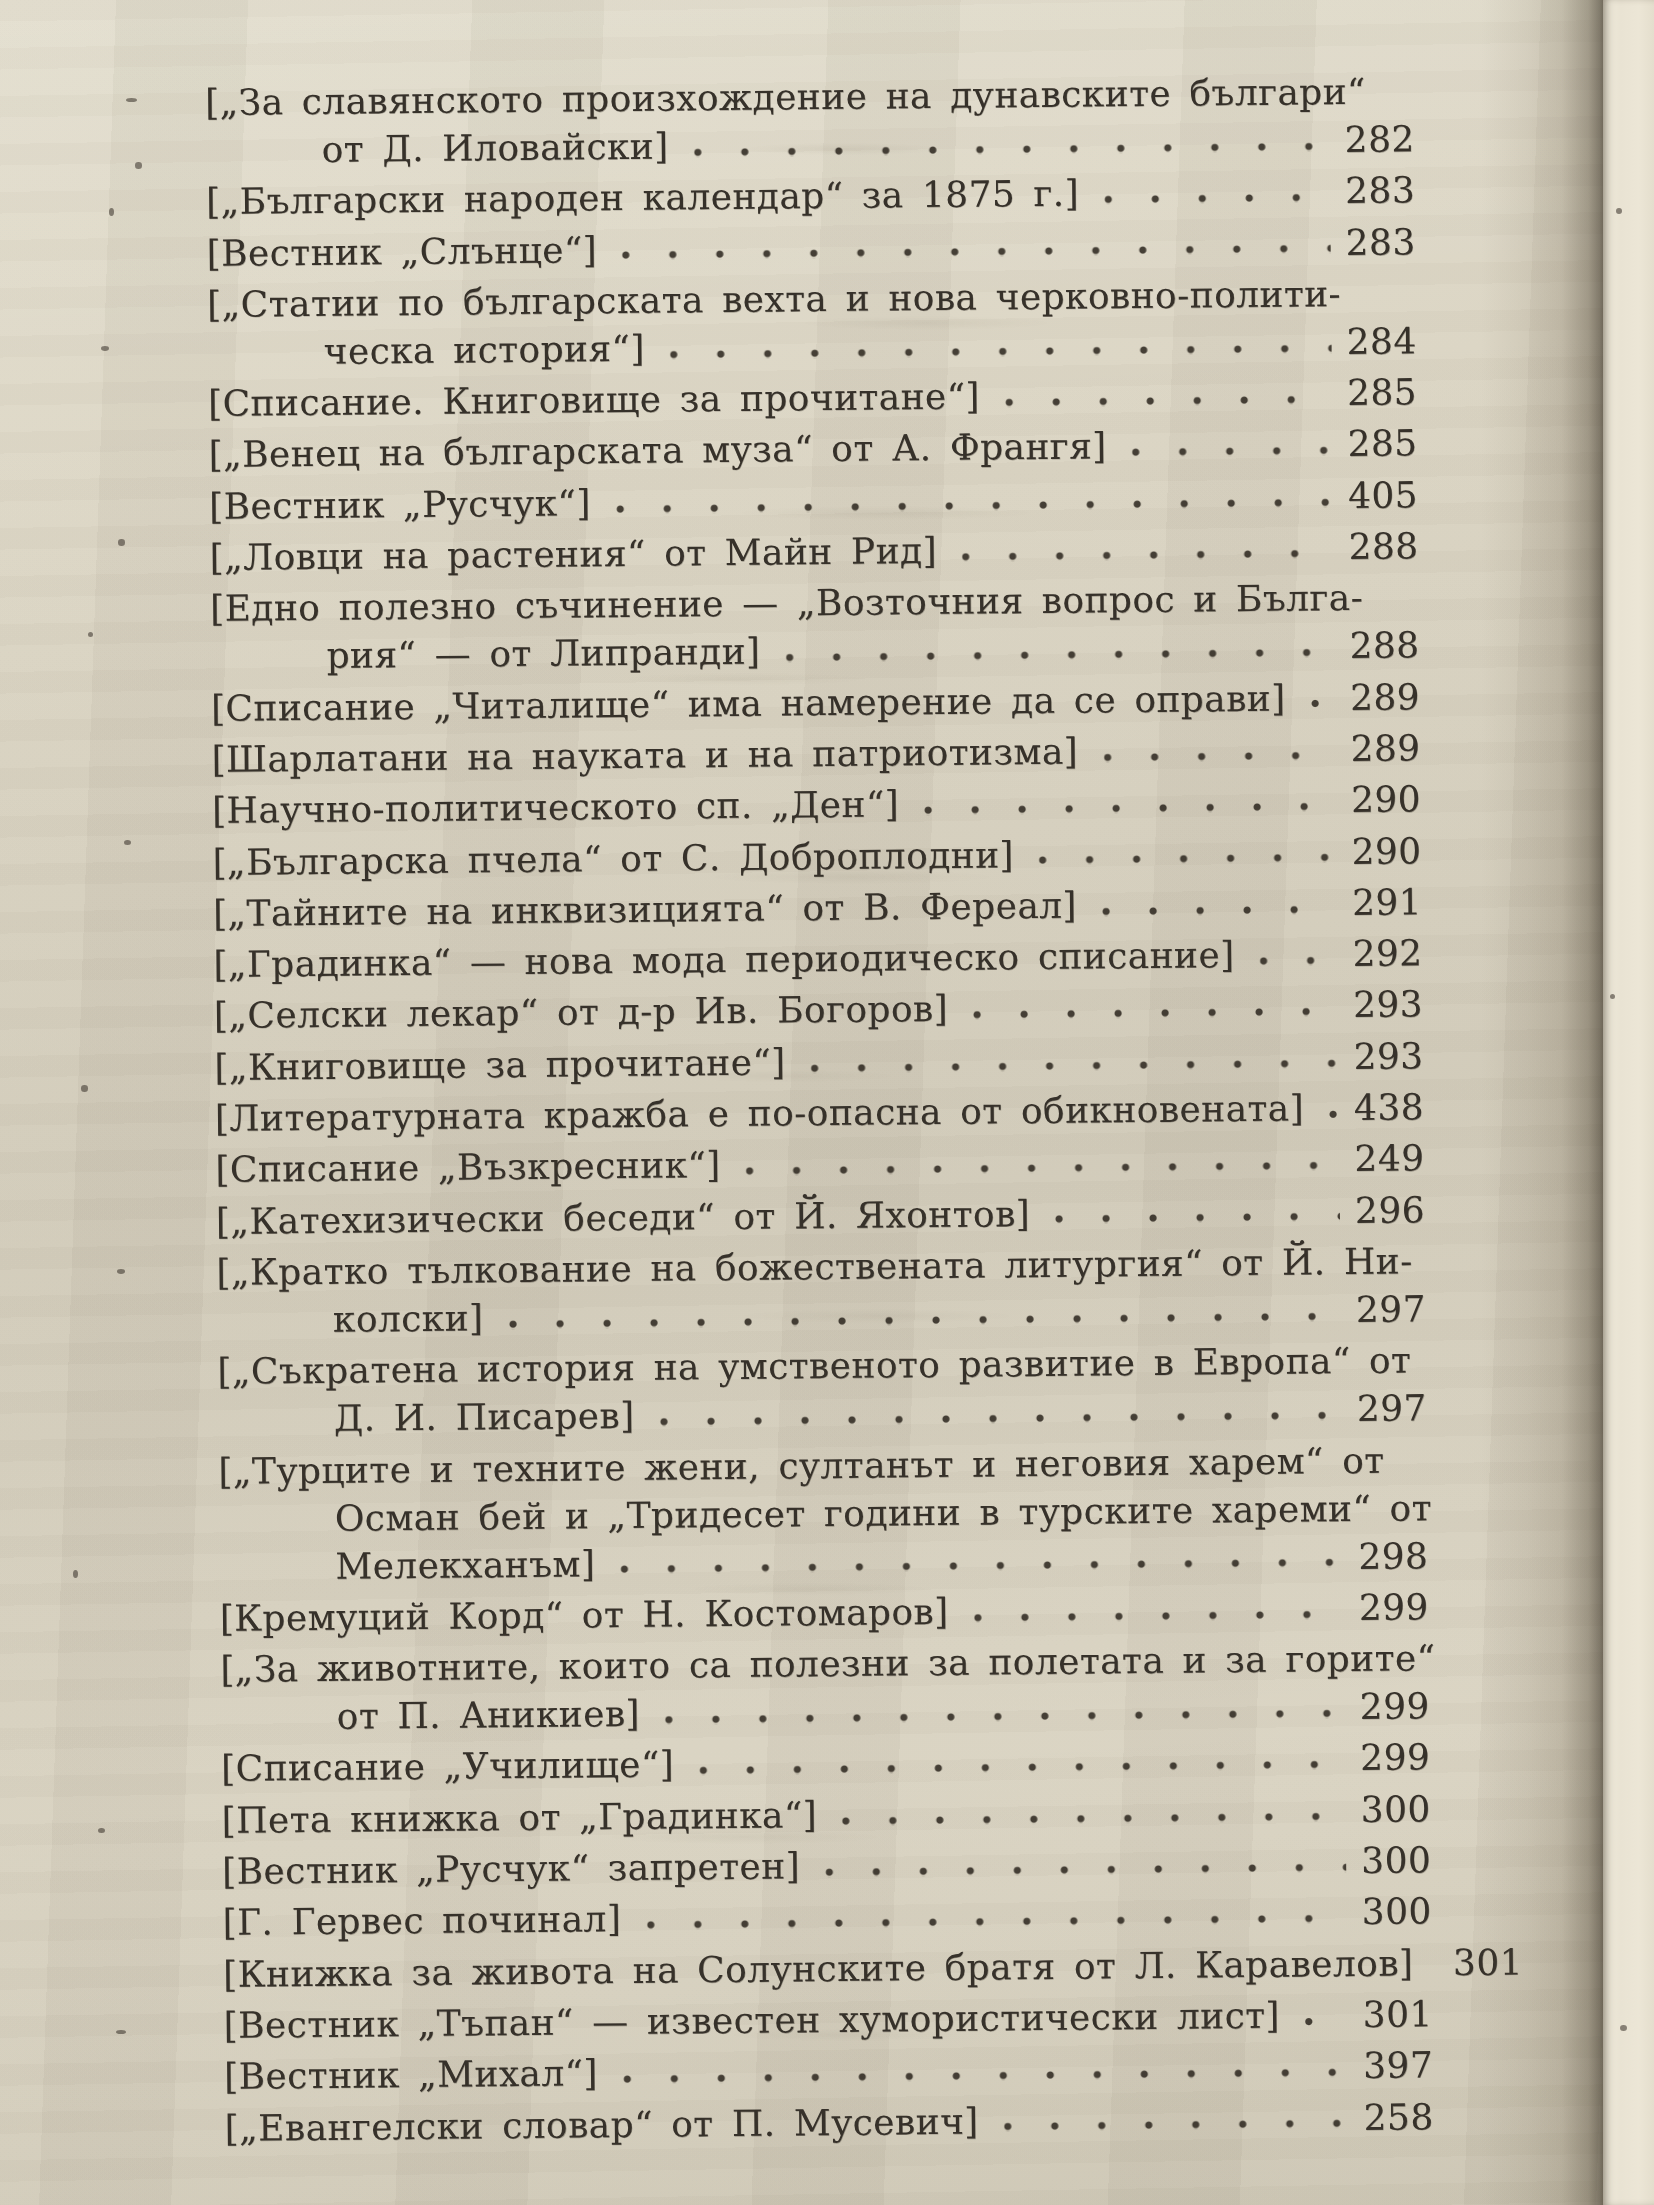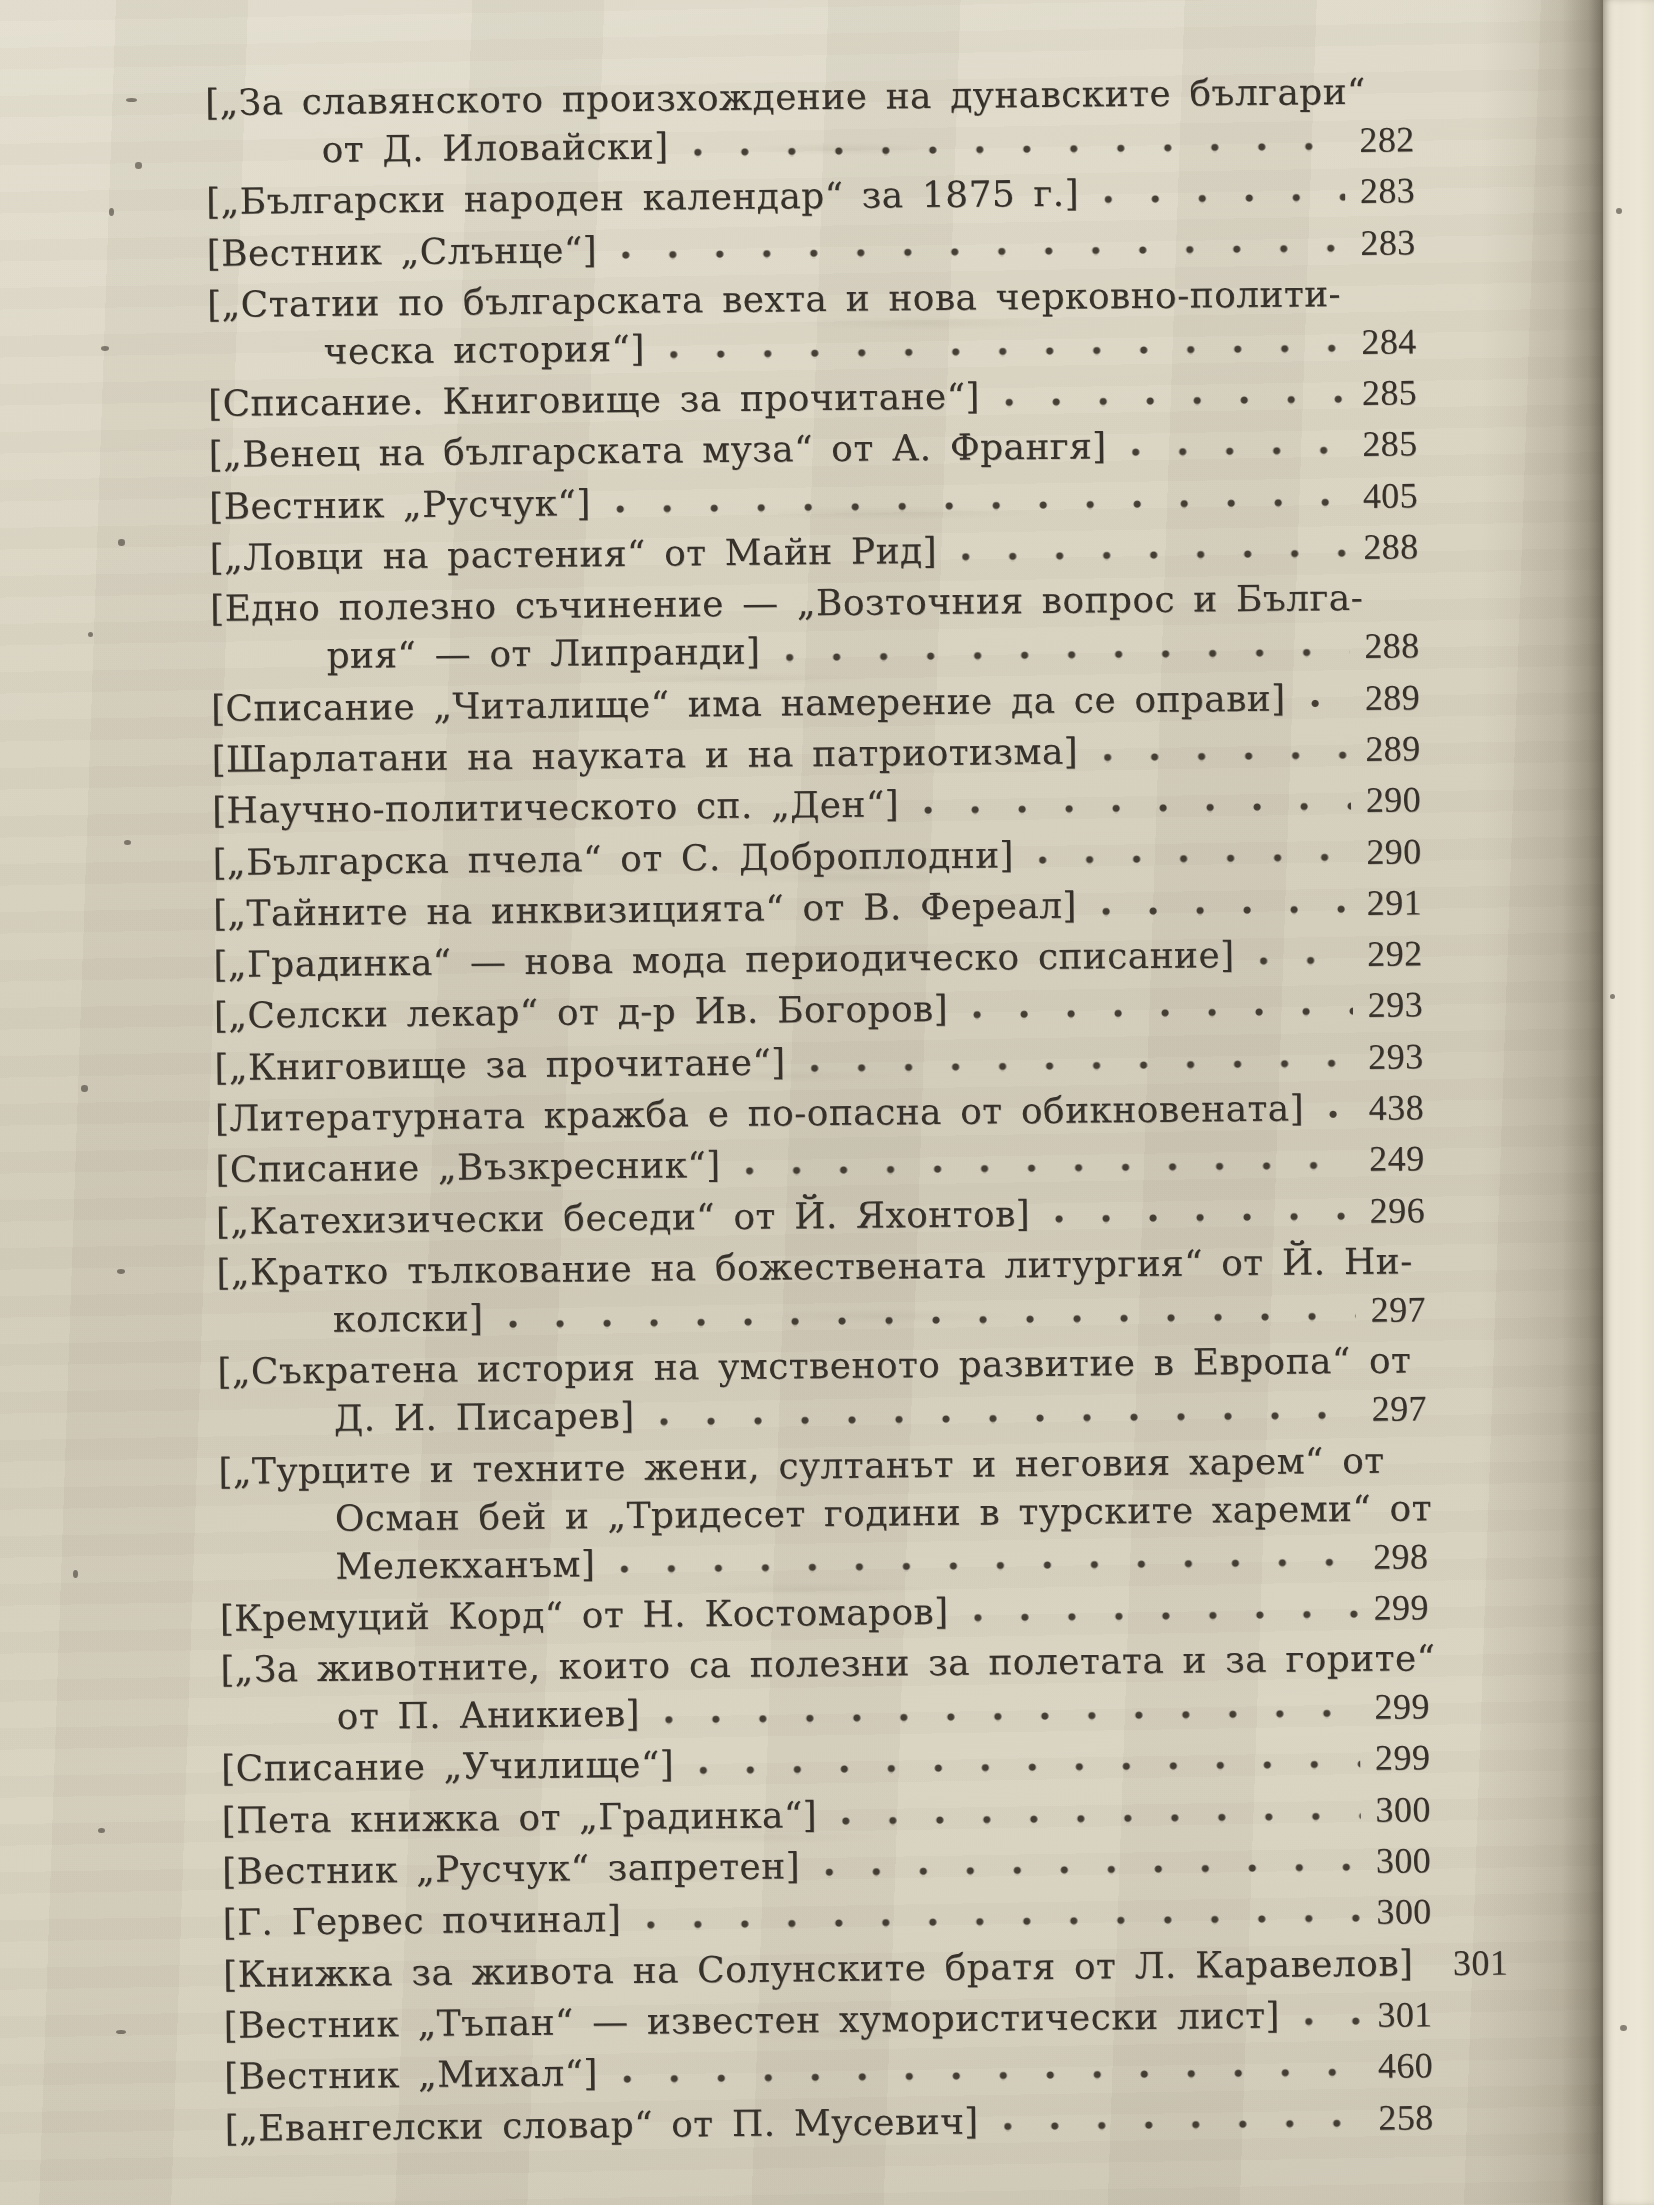--- a/index.html
+++ b/index.html
@@ -60,21 +60,21 @@
   .leader{
     flex:1 1 auto;
     height:9px;
     align-self:flex-end;
     margin:0 11.6px 13.2px 25px;
     background:radial-gradient(circle at 4.1px 4.1px, rgba(48,42,34,.88) 3px, rgba(48,42,34,0) 4.1px);
     background-size:47px 9px;
     background-repeat:repeat-x;
     min-width:0;
   }
-  .pg{flex:0 0 auto;margin-left:3px;font-family:Liberation Serif, serif;}
+  .pg{flex:0 0 auto;margin-left:3px;}
   .speck{position:absolute;background:rgba(52,46,38,.55);border-radius:50%;}
   .ghosts{
     position:absolute;left:496px;top:50px;width:1042px;height:2118px;
     opacity:.55;pointer-events:none;
     background-image:
       radial-gradient(ellipse 141px 9px at 347px 99px,  rgba(104,95,76,.14), rgba(0,0,0,0) 70%),
       radial-gradient(ellipse 182px 10px at 430px 273px,  rgba(104,95,76,.12), rgba(0,0,0,0) 70%),
       radial-gradient(ellipse 215px 10px at 389px 463px,  rgba(104,95,76,.13), rgba(0,0,0,0) 70%),
       radial-gradient(ellipse 174px 9px at 248px 629px,  rgba(104,95,76,.11), rgba(0,0,0,0) 70%),
       radial-gradient(ellipse 207px 10px at 356px 827px, rgba(104,95,76,.12), rgba(0,0,0,0) 70%),
@@ -315,21 +315,21 @@
         <div class="line last">
           <span class="txt">[Вестник „Тъпан“ — известен хумористически лист]</span>
           <span class="leader"></span>
           <span class="pg">301</span>
         </div>
       </div>
       <div class="entry">
         <div class="line last">
           <span class="txt">[Вестник „Михал“]</span>
           <span class="leader"></span>
-          <span class="pg">460</span>
+          <span class="pg">397</span>
         </div>
       </div>
       <div class="entry">
         <div class="line last">
           <span class="txt">[„Евангелски словар“ от П. Мусевич]</span>
           <span class="leader"></span>
           <span class="pg">258</span>
         </div>
       </div>
     </div>

